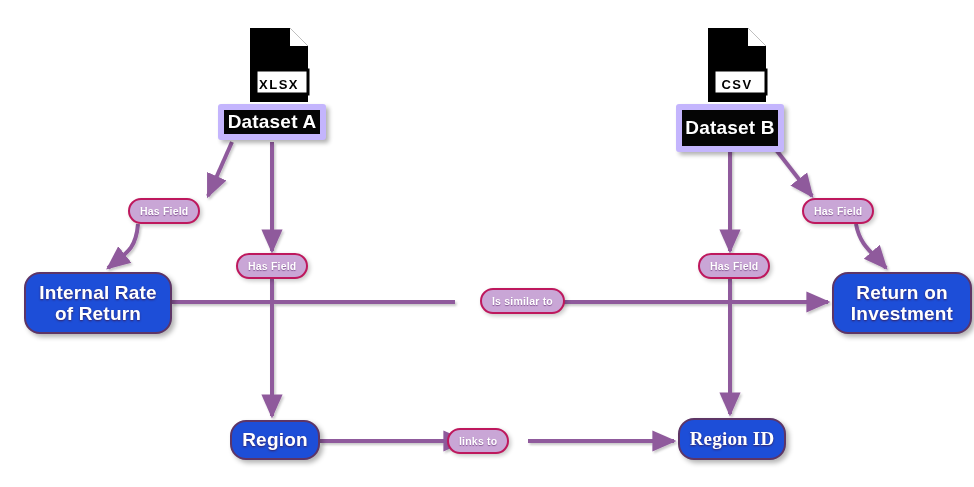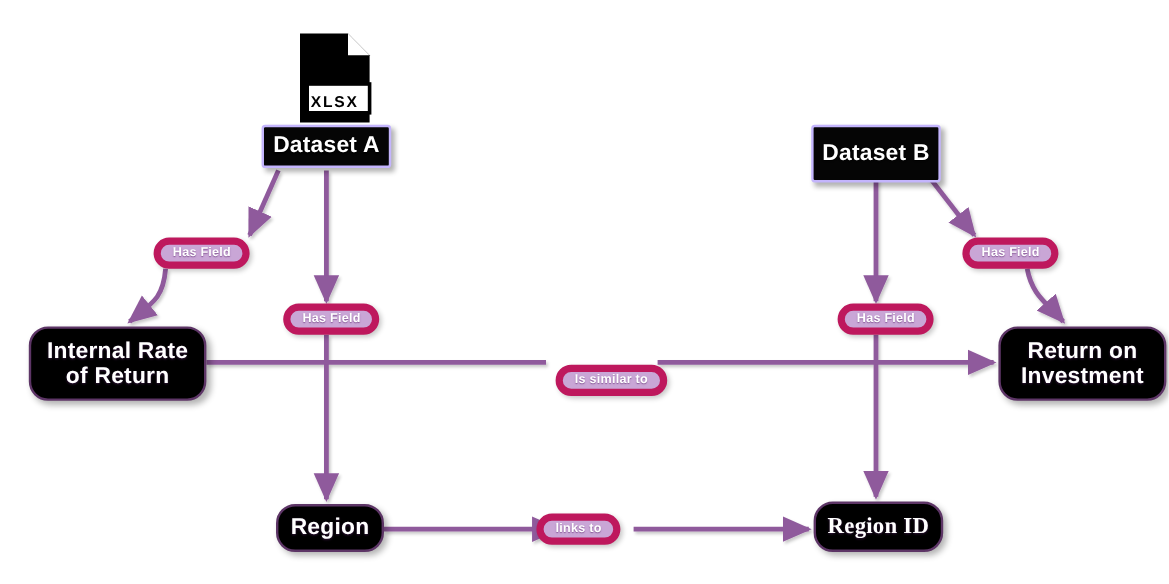--- a/index.html
+++ b/index.html
@@ -41,41 +41,41 @@
     font-weight: bold;
     letter-spacing: 1.5px;
     color: #000000;
     pointer-events: none;
   }
 
   
   .ds-node {
     position: absolute;
     background: #050505;
-    border: 2px solid #c4b5fd;
+    border: 6px solid #c4b5fd;
     border-radius: 3px;
     box-shadow: 3px 3px 4px rgba(0,0,0,0.30);
     display: flex;
     align-items: center;
     justify-content: center;
     box-sizing: border-box;
   }
   .ds-node .lbl {
     color: #ffffff;
     font-size: 19px;
     font-weight: bold;
     letter-spacing: 0.2px;
     white-space: nowrap;
     text-shadow: 0 1px 1px rgba(0,0,0,0.9);
   }
 
   
   .ent-node {
     position: absolute;
-    background: #000000;
+    background: #1d4ed8;
     border: 2px solid #5d3566;
     border-radius: 16px;
     box-shadow: 3px 3px 5px rgba(0,0,0,0.30);
     display: flex;
     align-items: center;
     justify-content: center;
     text-align: center;
     box-sizing: border-box;
   }
   .ent-node .lbl {
@@ -85,25 +85,25 @@
     line-height: 1.12;
     letter-spacing: 0.2px;
     text-shadow: 0 1px 2px rgba(60,25,70,0.85);
     padding: 0 8px;
   }
 
   
   .edge-label {
     position: absolute;
     background: #c9a6d6;
-    border: 6px solid #be185d;
+    border: 2px solid #be185d;
     border-radius: 13px;
     box-shadow: 2px 2px 4px rgba(0,0,0,0.22);
     display: flex;
-    align-items: flex-start;
+    align-items: center;
     justify-content: center;
     box-sizing: border-box;
     height: 26px;
   }
   .edge-label .lbl {
     color: #ffffff;
     font-size: 10.5px;
     font-weight: bold;
     white-space: nowrap;
     letter-spacing: 0.2px;
@@ -150,20 +150,28 @@
 
   <div class="file-icon" style="left:242px; top:26px;">
     <svg viewBox="0 0 74 78" width="74" height="78">
       <path d="M8,2 L48,2 L66,20 L66,76 L8,76 Z" fill="#000000"></path>
       <path d="M48,2 L48,20 L66,20 Z" fill="#ffffff"></path>
       <rect x="14" y="44" width="52" height="24" fill="#ffffff" stroke="#000000" stroke-width="3"></rect>
     </svg>
     <div class="ext-text">XLSX</div>
   </div>
 
+  <div class="file-icon" style="left:700px; top:26px;">
+    <svg viewBox="0 0 74 78" width="74" height="78">
+      <path d="M8,2 L48,2 L66,20 L66,76 L8,76 Z" fill="#000000"></path>
+      <path d="M48,2 L48,20 L66,20 Z" fill="#ffffff"></path>
+      <rect x="14" y="44" width="52" height="24" fill="#ffffff" stroke="#000000" stroke-width="3"></rect>
+    </svg>
+    <div class="ext-text">CSV</div>
+  </div>
 
   <div class="ds-node" style="left:218px; top:104px; width:108px; height:36px;">
     <span class="lbl">Dataset A</span>
   </div>
 
   <div class="ds-node" style="left:676px; top:104px; width:108px; height:48px;">
     <span class="lbl">Dataset B</span>
   </div>
 
   <div class="ent-node" style="left:24px; top:272px; width:148px; height:62px;">
@@ -193,21 +201,21 @@
   </div>
 
   <div class="edge-label" style="left:698px; top:253px;">
     <span class="lbl">Has Field</span>
   </div>
 
   <div class="edge-label" style="left:802px; top:198px;">
     <span class="lbl">Has Field</span>
   </div>
 
-  <div class="edge-label" style="left:463px; top:288px;margin-top:16px;">
+  <div class="edge-label" style="left:480px; top:288px;">
     <span class="lbl">Is similar to</span>
   </div>
 
   <div class="edge-label" style="left:447px; top:428px;">
     <span class="lbl">links to</span>
   </div>
 
 </div>
 
 </body></html>

